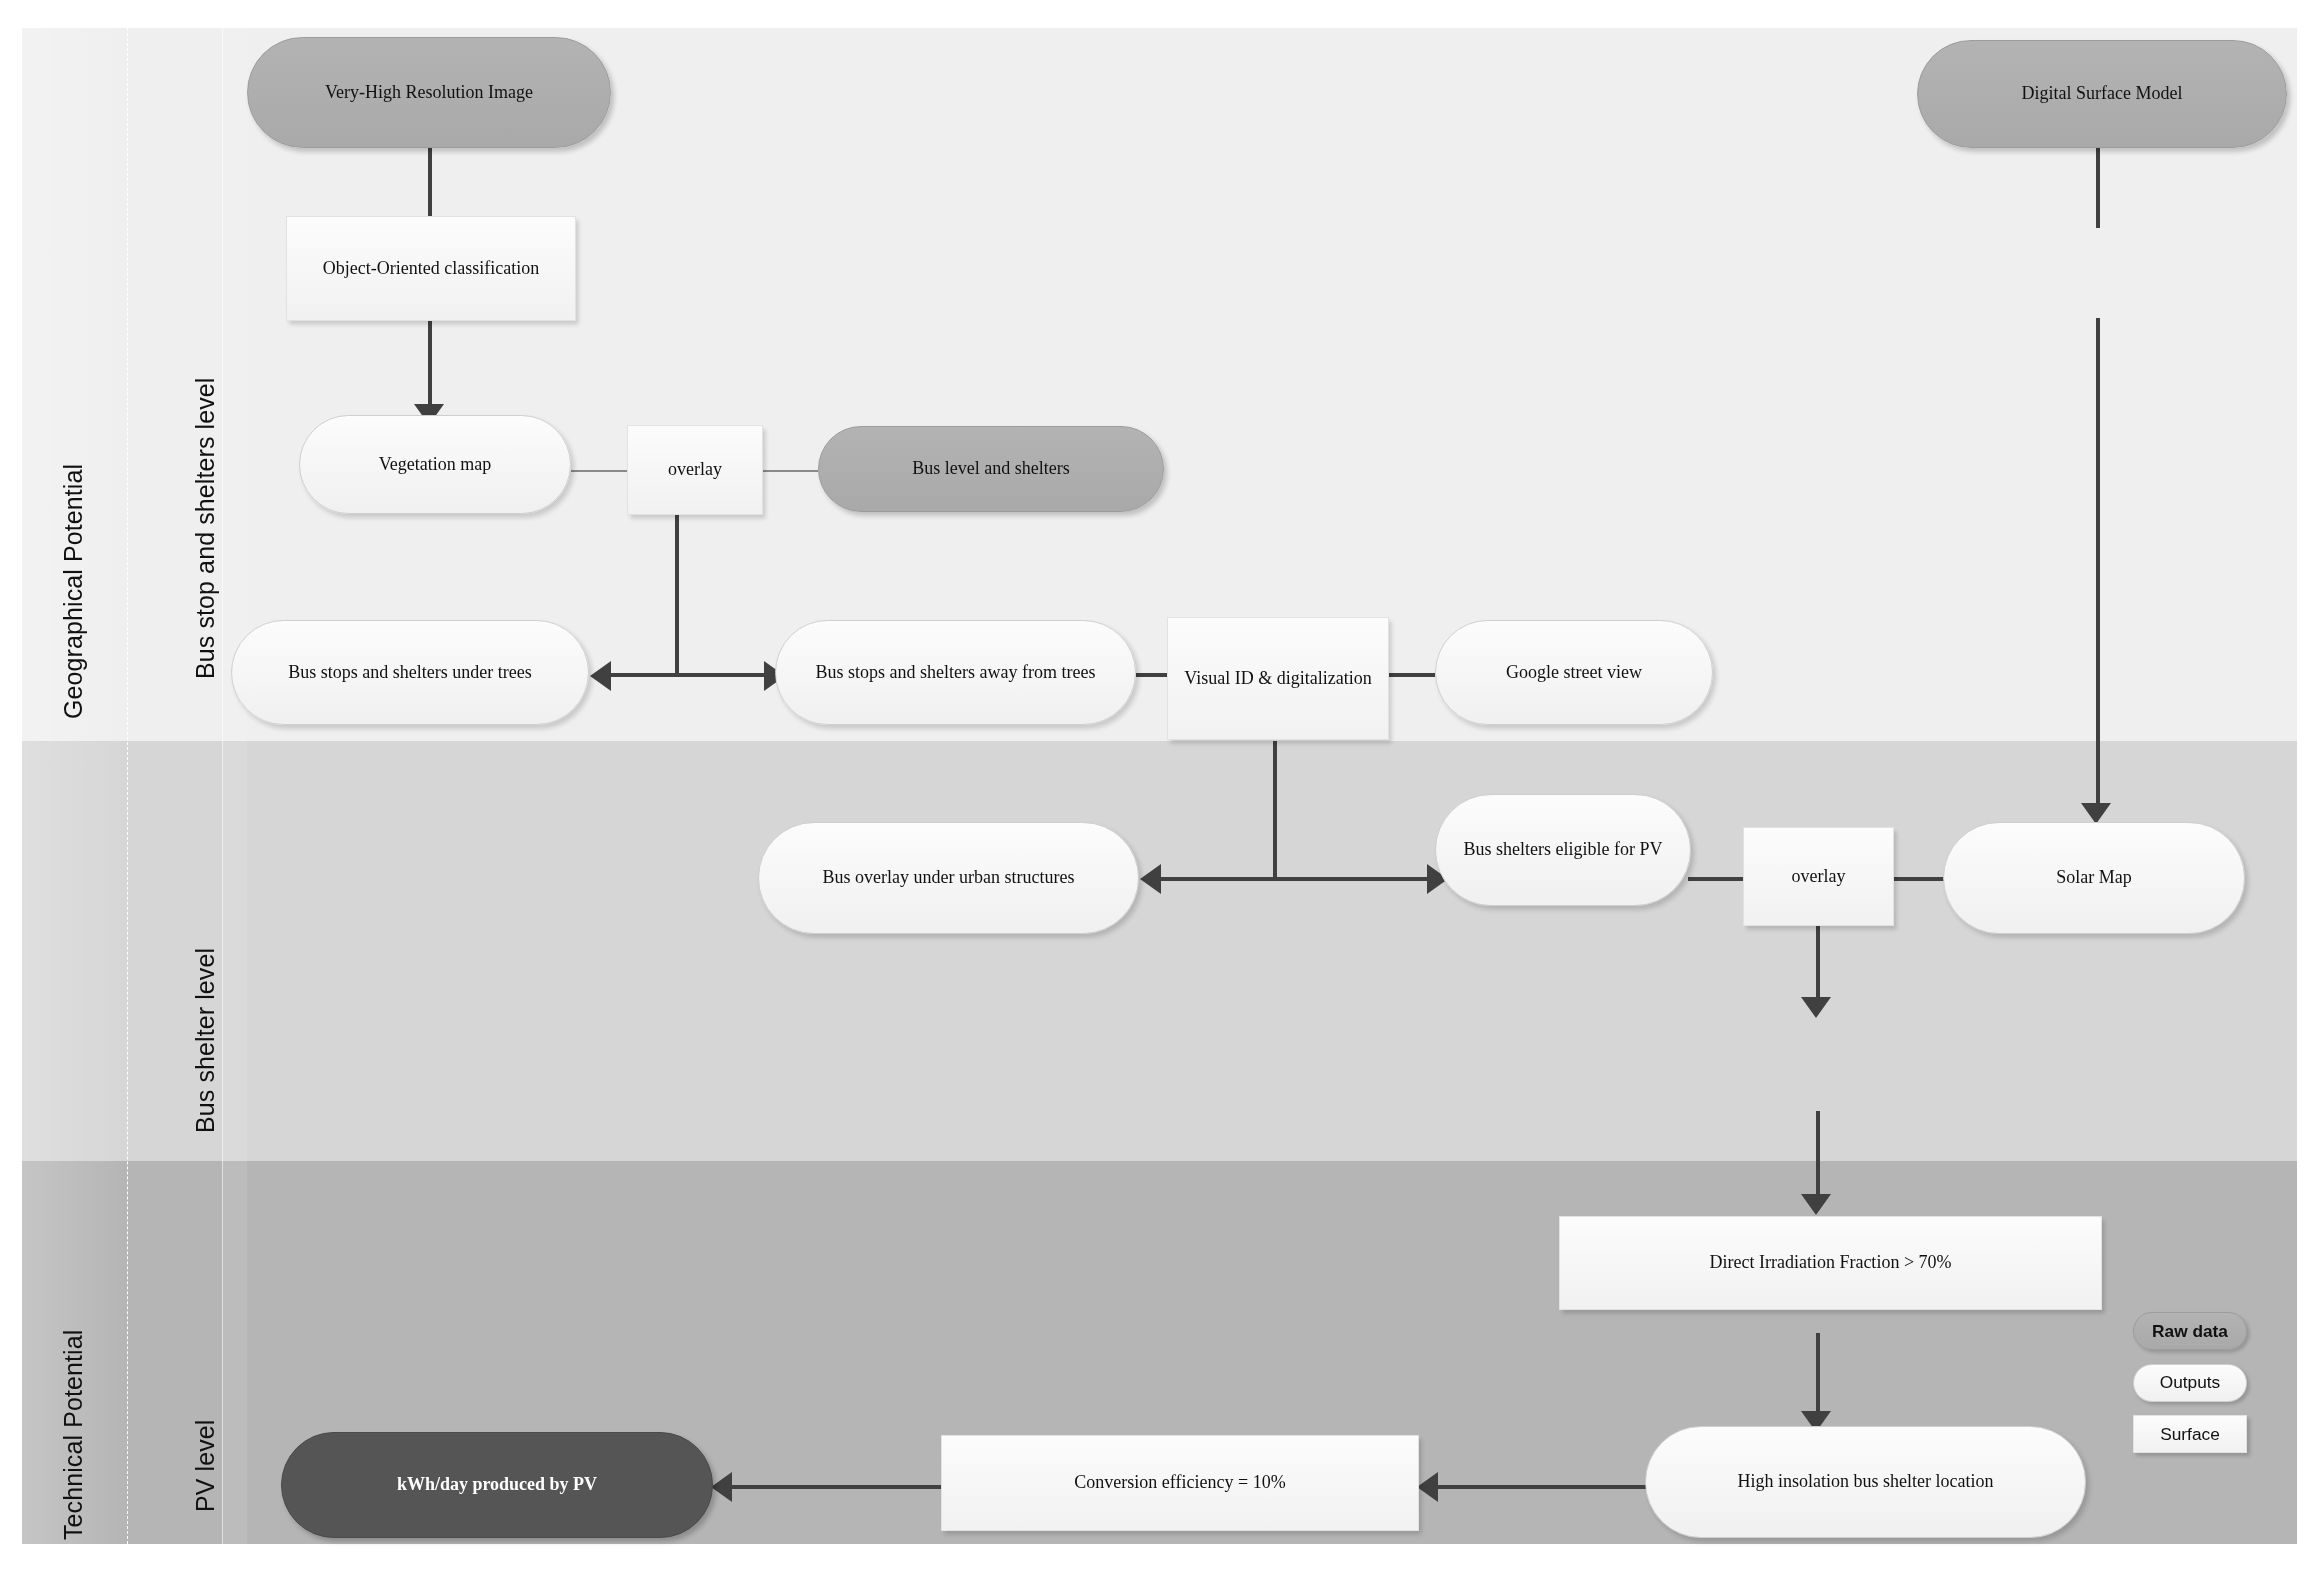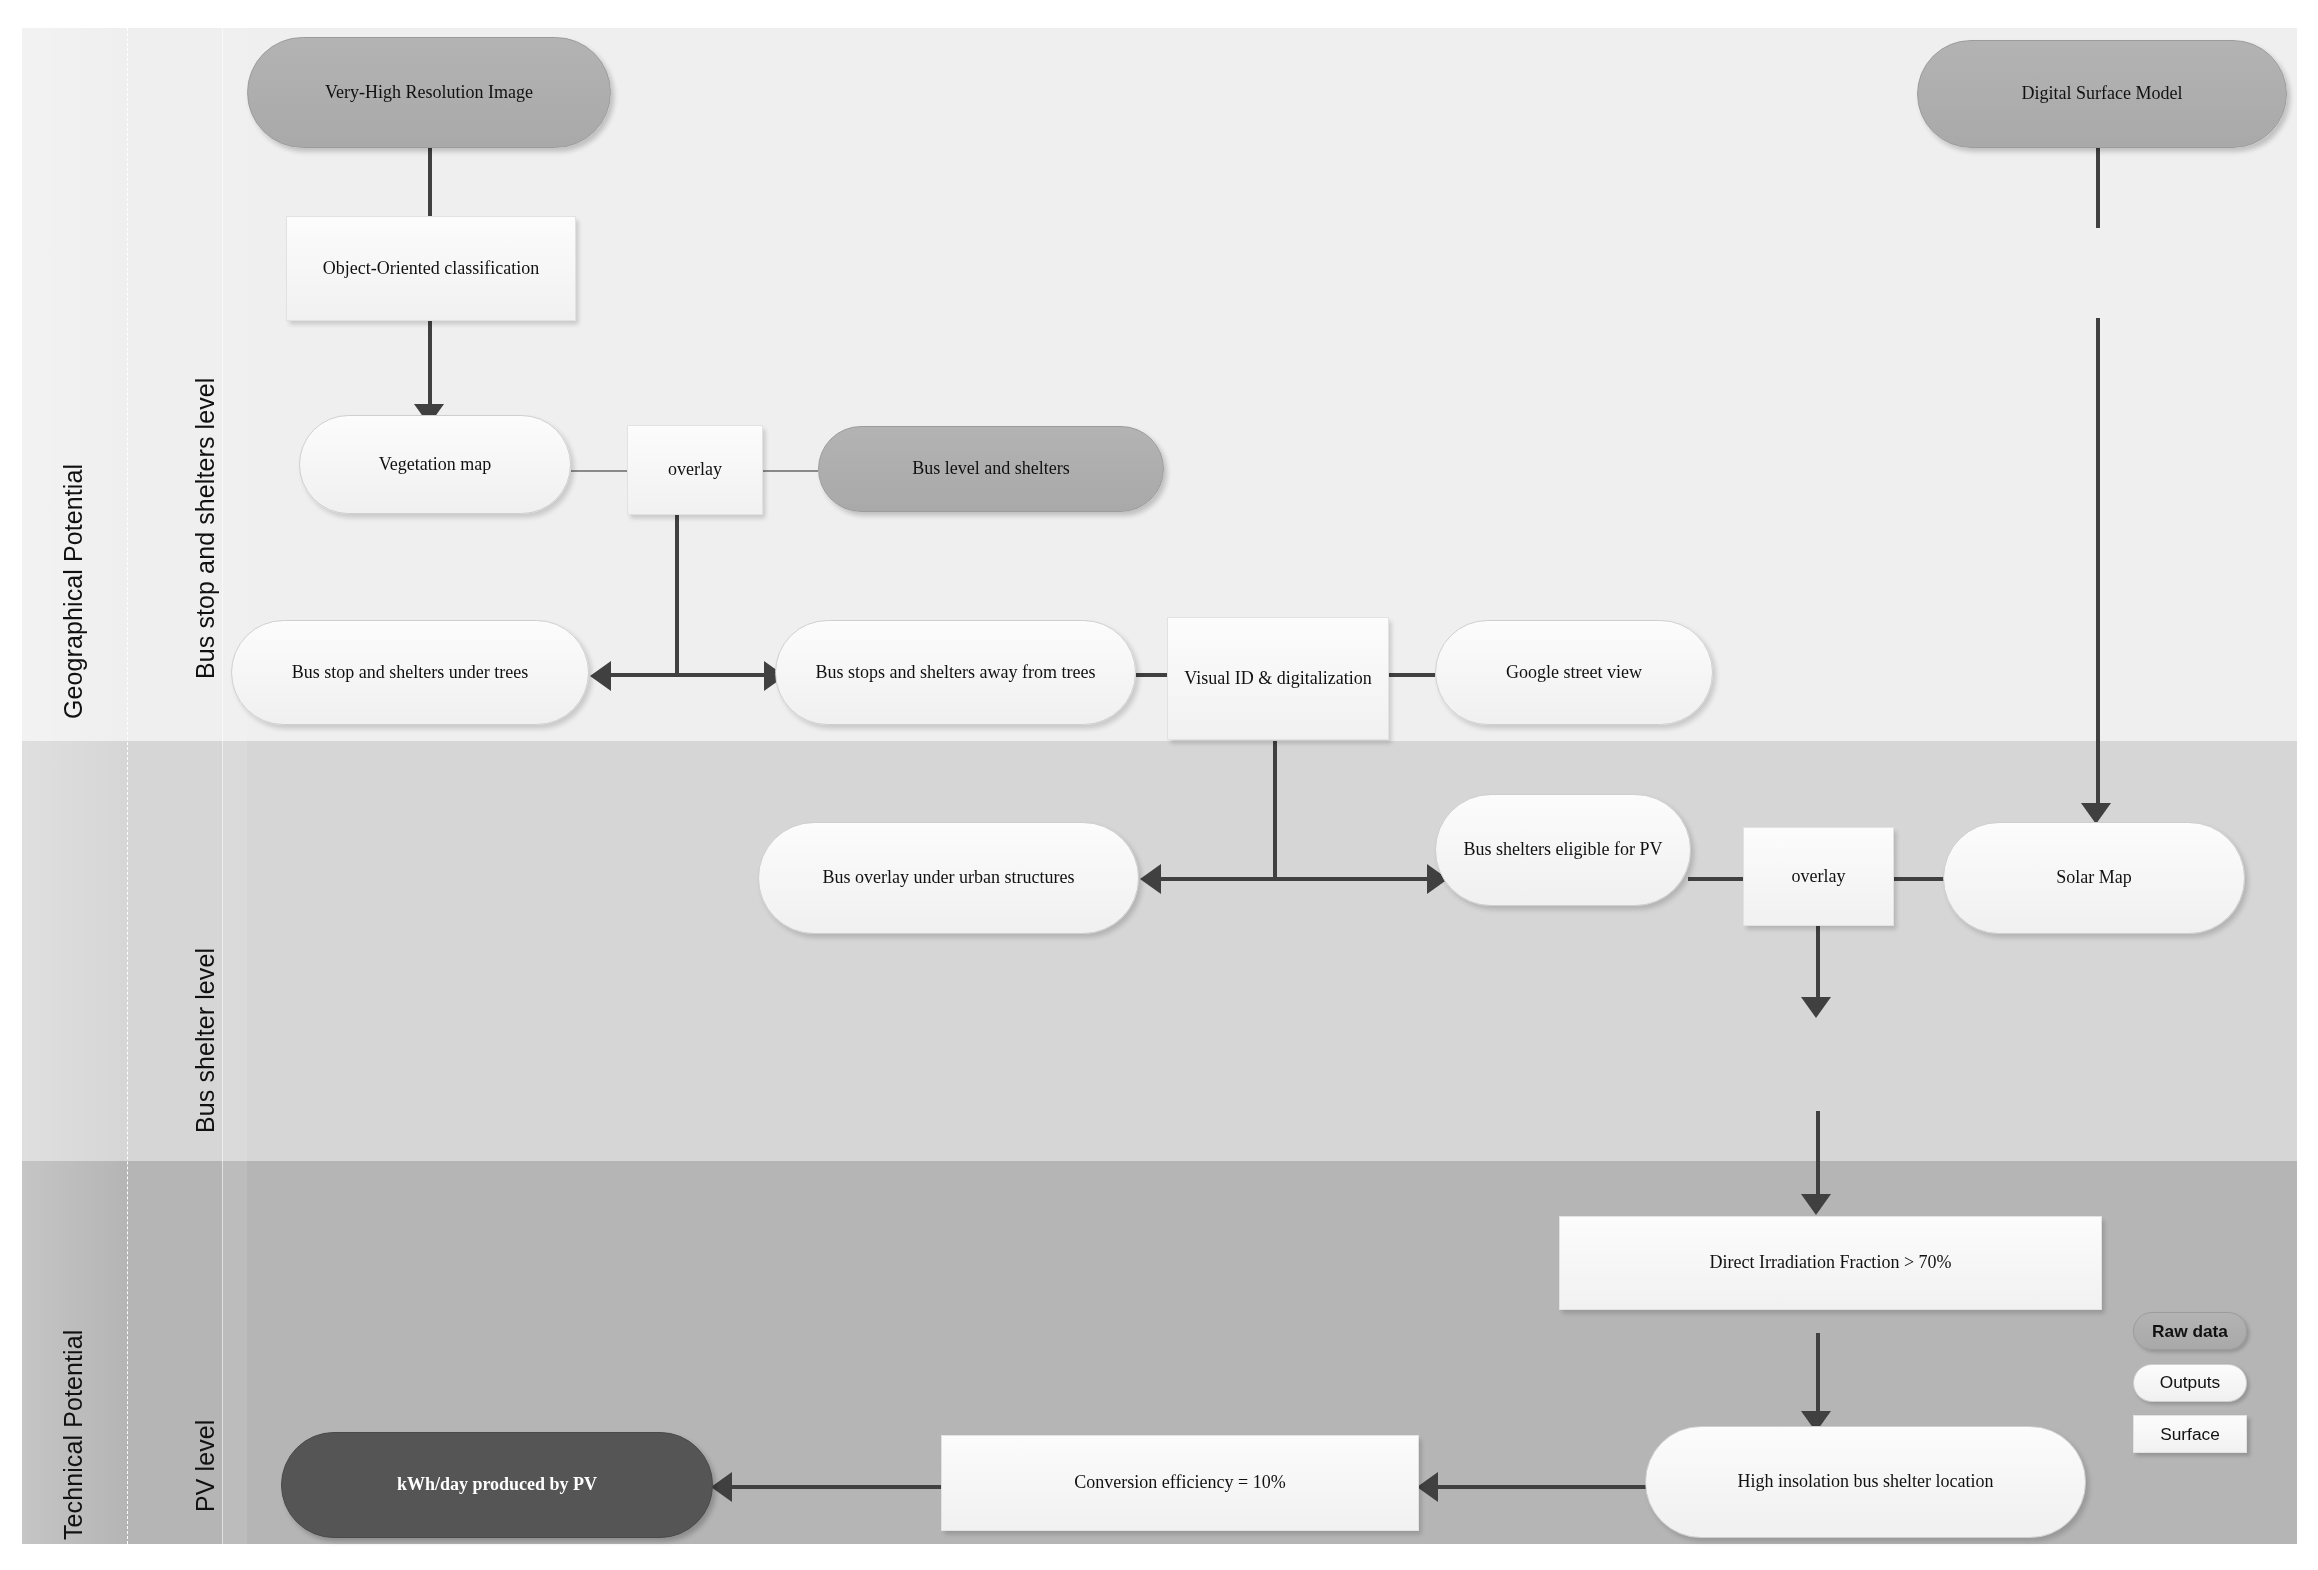--- a/index.html
+++ b/index.html
@@ -189,21 +189,21 @@
   <div class="node raw" style="left:247px;top:37px;width:364px;height:111px;">Very-High Resolution Image</div>
 
   <div class="node proc" style="left:286px;top:216px;width:290px;height:105px;">Object-Oriented classification</div>
 
   <div class="node out" style="left:299px;top:415px;width:272px;height:99px;">Vegetation map</div>
 
   <div class="node proc" style="left:627px;top:425px;width:136px;height:90px;">overlay</div>
 
   <div class="node raw" style="left:818px;top:426px;width:346px;height:86px;">Bus level and shelters</div>
 
-  <div class="node out" style="left:231px;top:620px;width:358px;height:105px;">Bus stop and shelters under trees</div>
+  <div class="node out" style="left:231px;top:620px;width:358px;height:105px;">Bus stops and shelters under trees</div>
 
   <div class="node out" style="left:775px;top:620px;width:361px;height:105px;">Bus stops  and shelters away from trees</div>
 
   <div class="node proc" style="left:1167px;top:617px;width:222px;height:123px;">Visual ID &amp; digitalization</div>
 
   <div class="node out" style="left:1435px;top:620px;width:278px;height:105px;">Google street view</div>
 
   <div class="node raw" style="left:1917px;top:40px;width:370px;height:108px;">Digital Surface Model</div>
 
 

